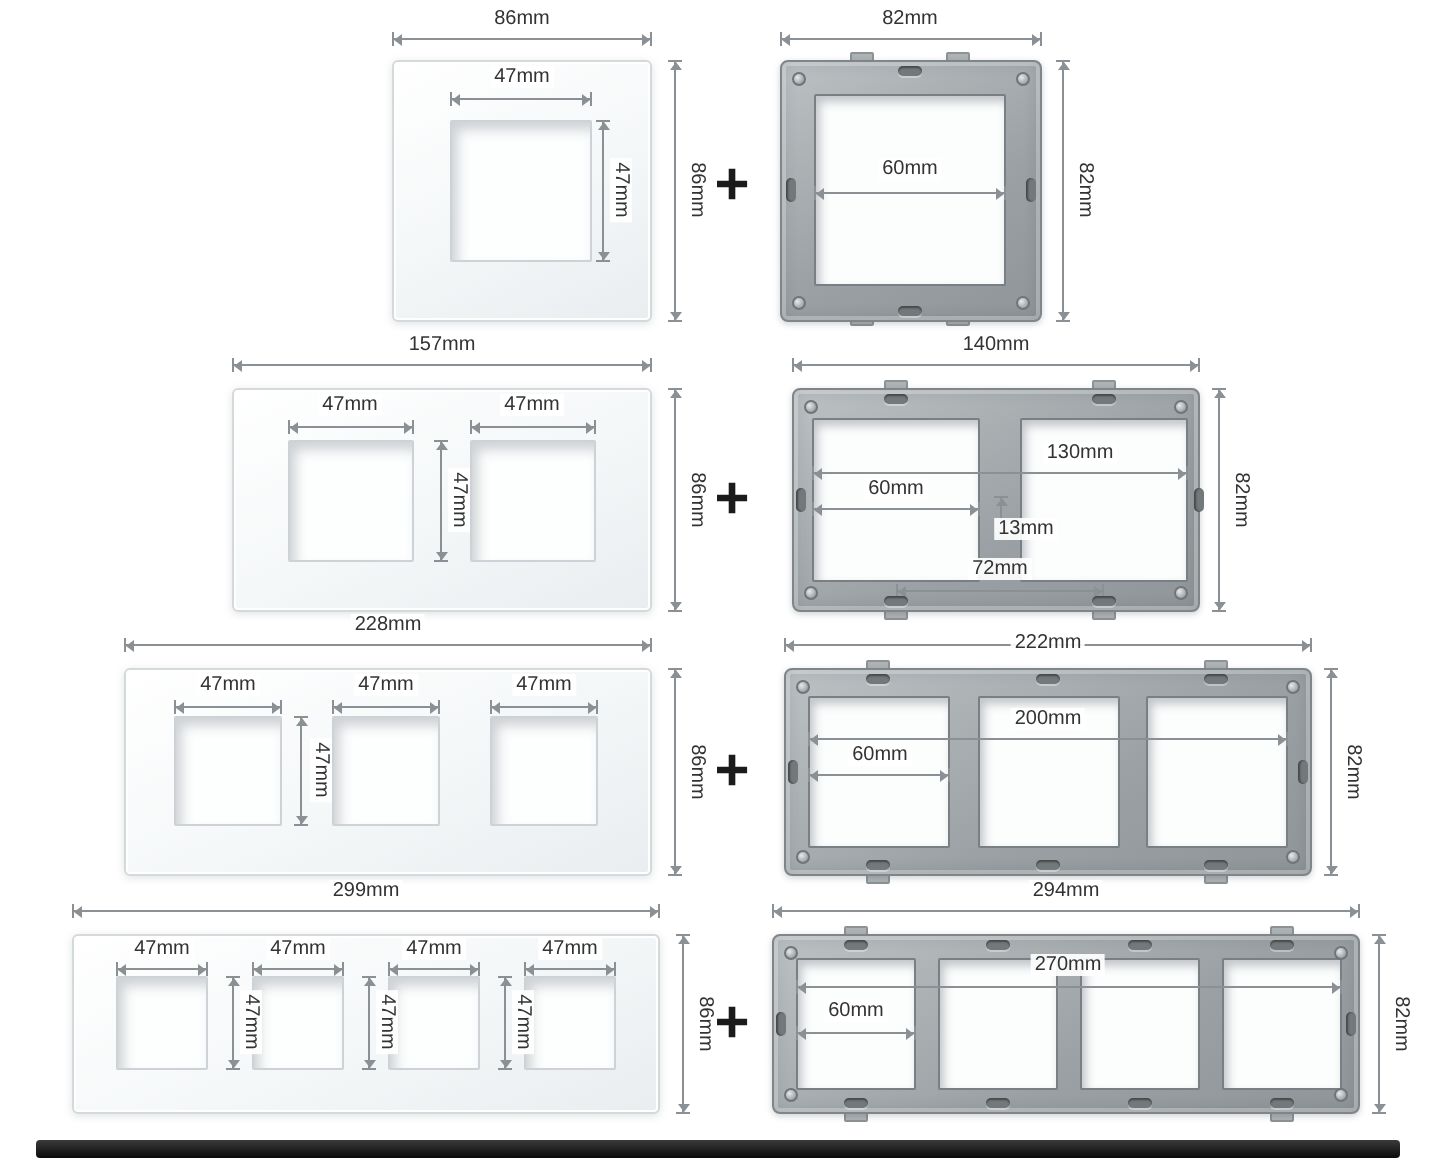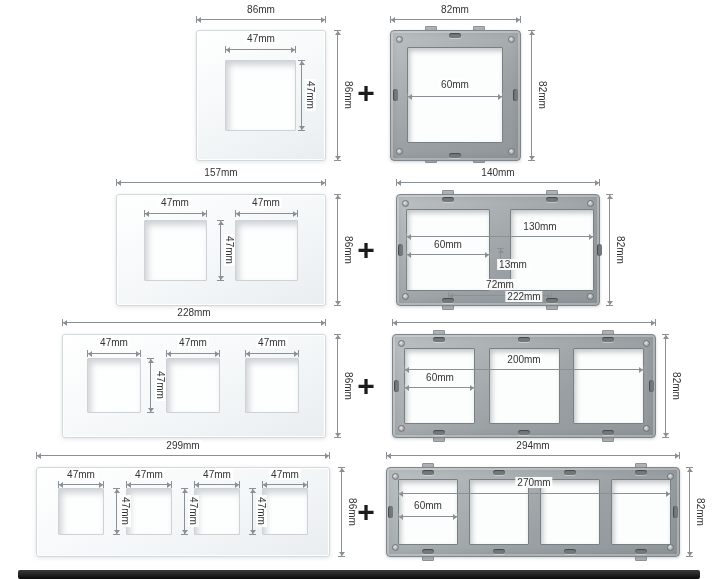--- a/index.html
+++ b/index.html
@@ -137,21 +137,21 @@
   <div class="dh" style="left:166px;top:350px;width:54px"></div>
   <span class="lb" style="left:272px;top:337px">47mm</span>
   <div class="dh" style="left:245px;top:350px;width:54px"></div>
   <div class="dv" style="left:147px;top:358px;height:55px"></div>
   <span class="lv" style="left:155px;top:385px">47mm</span>
   <div class="dv" style="left:334px;top:334px;height:104px"></div>
   <span class="lv" style="left:343px;top:386px">86mm</span>
   <div class="plus" style="left:352px;top:371px">+</div>
 
   <div class="dh" style="left:392px;top:319px;width:264px"></div>
-  <span class="lb" style="left:524px;top:291px">222mm</span>
+  <span class="lb" style="left:524px;top:316px">222mm</span>
   <div class="tab" style="left:433px;top:330px"></div>
   <div class="tab" style="left:602px;top:330px"></div>
   <div class="tab" style="left:433px;top:436px"></div>
   <div class="tab" style="left:602px;top:436px"></div>
   <div class="gr" style="left:392px;top:334px;width:264px;height:104px"></div>
   <div class="gro" style="left:404px;top:348px;width:71px;height:76px"></div>
   <div class="gro" style="left:489px;top:348px;width:71px;height:76px"></div>
   <div class="gro" style="left:573px;top:348px;width:71px;height:76px"></div>
   <div class="dh" style="left:404px;top:366px;width:240px"></div>
   <span class="lb" style="left:524px;top:354px">200mm</span>

